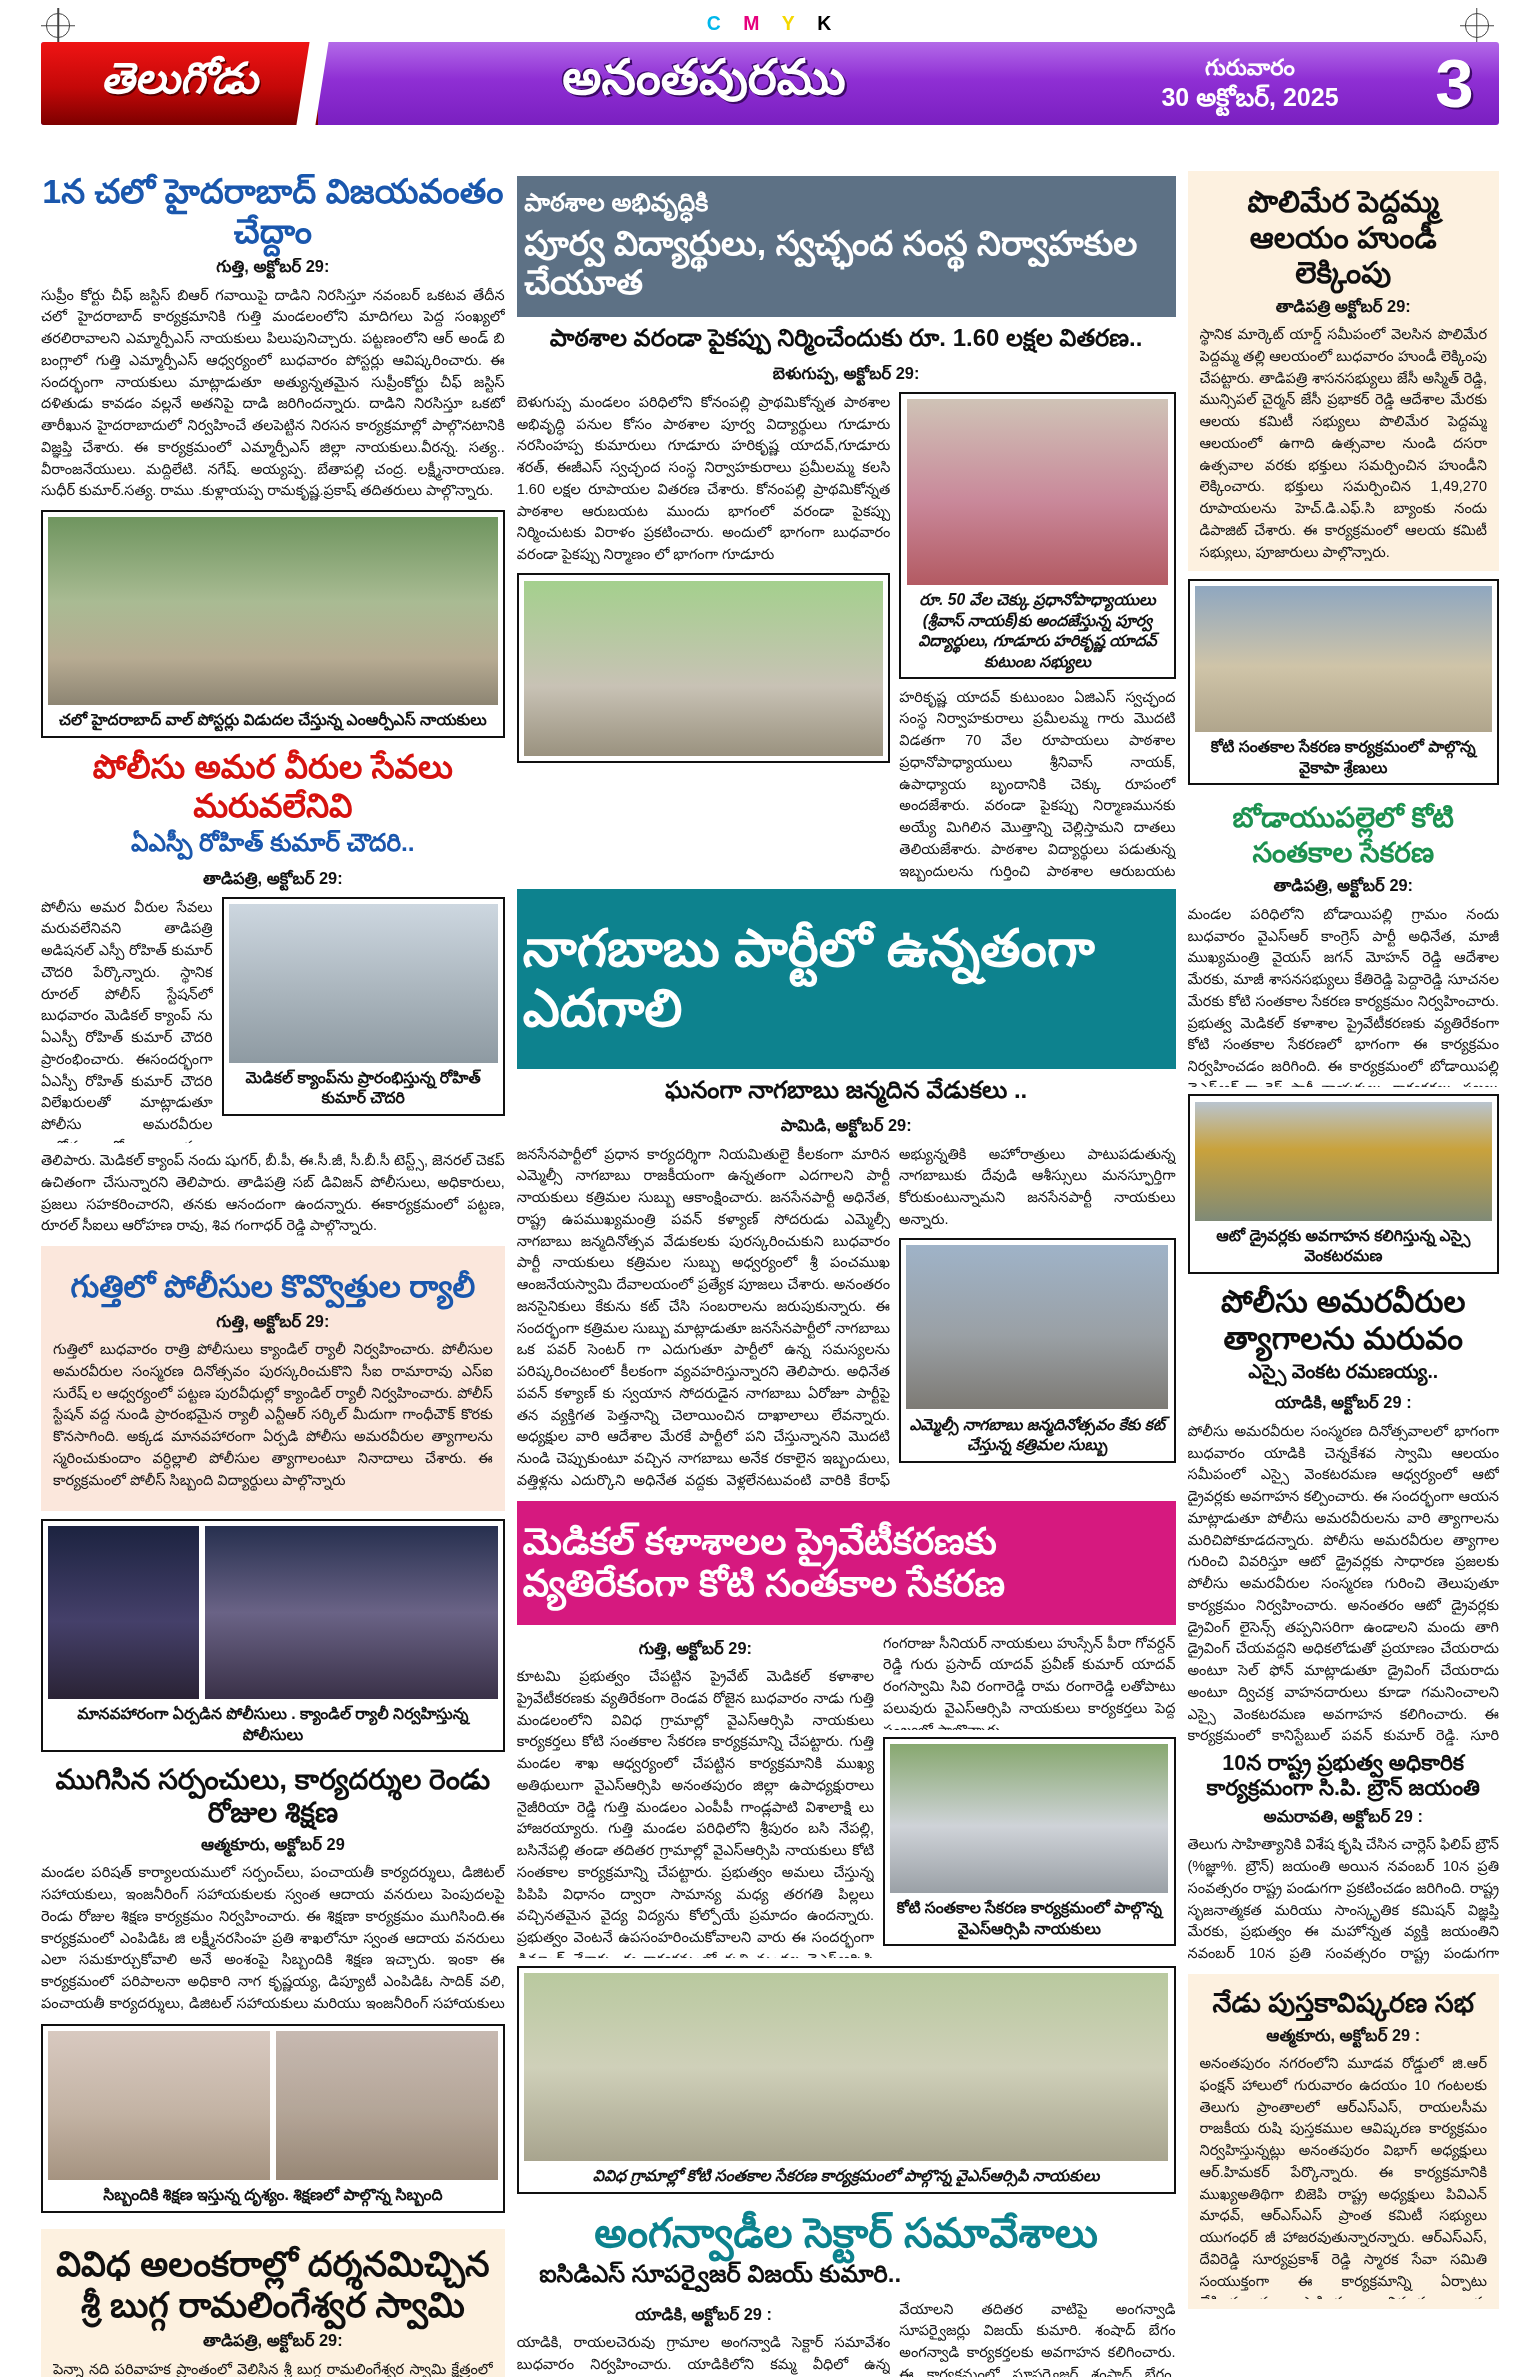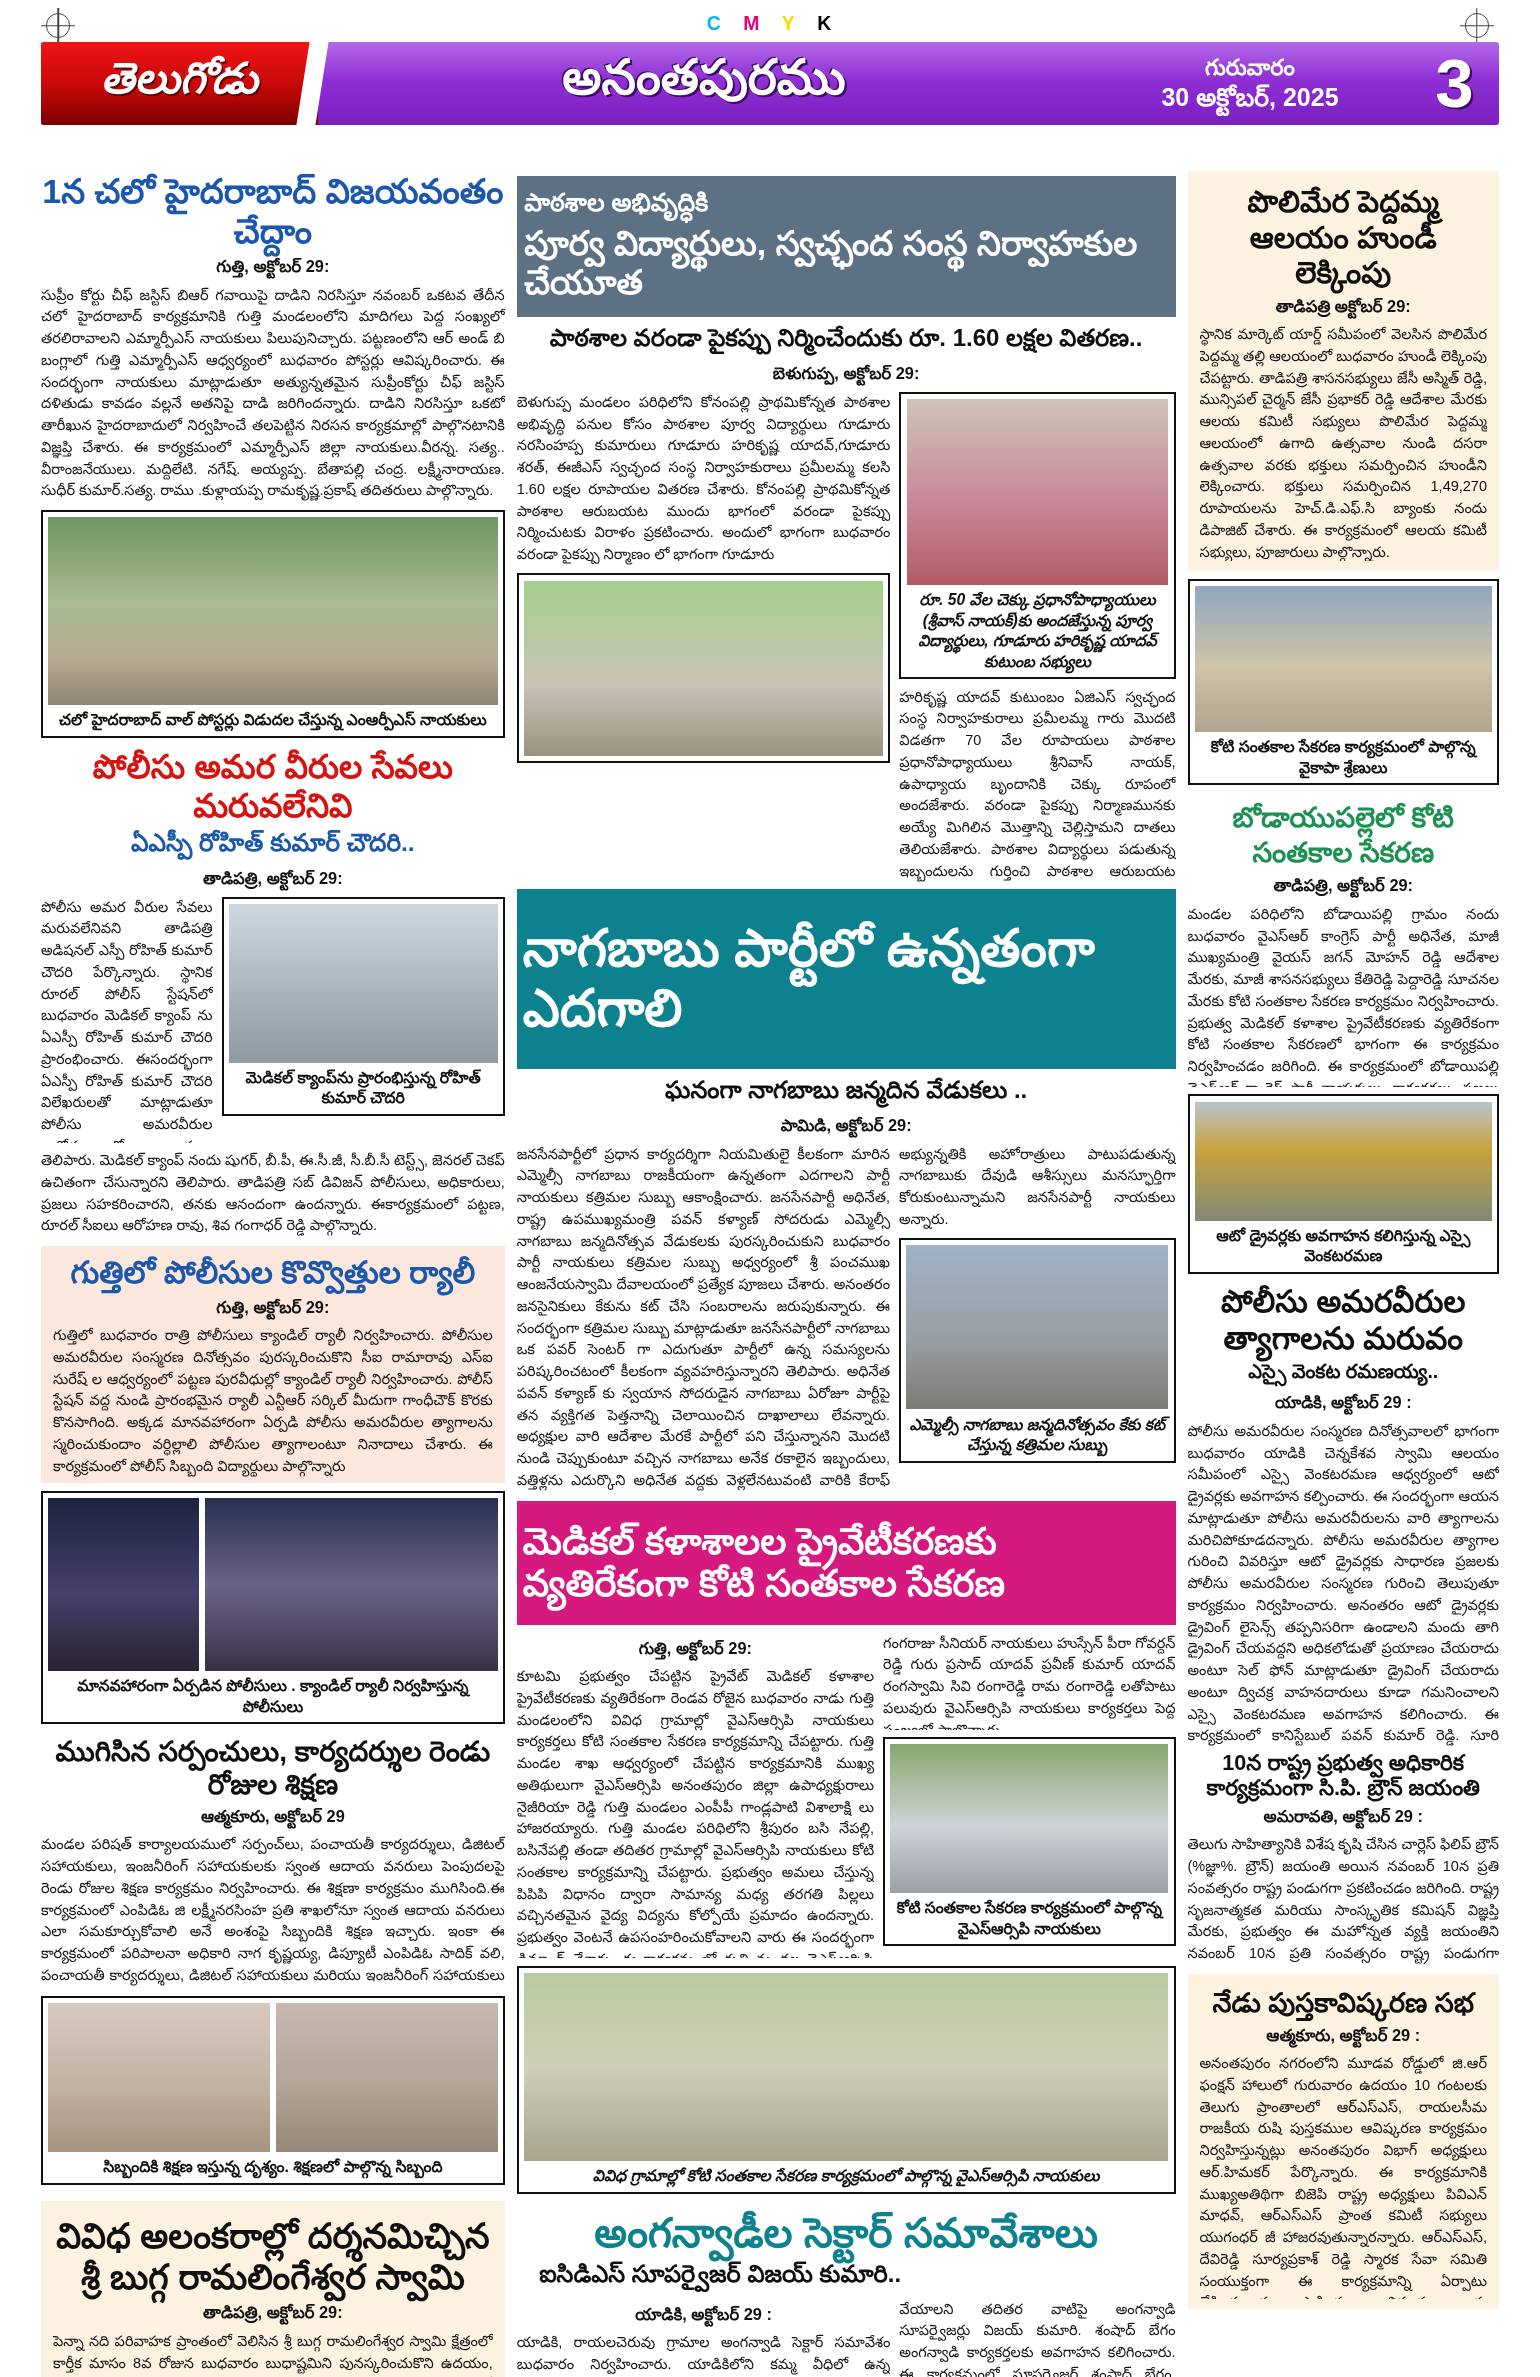--- a/index.html
+++ b/index.html
@@ -44,21 +44,21 @@
   .photo{width:100%;display:block;}
   .caption{font-weight:bold;text-align:center;font-size:15.7px;line-height:1.3;padding-top:5.2px;}
   .band{color:#fff;font-weight:bold;text-align:left;line-height:1.15;margin:7.5px 0;}
   .band-slate{background:#5d7185;padding:12px 7.5px 15px 7.5px;}
   .band-slate .kicker{font-size:25px;margin-bottom:7.5px;}
   .band-slate .main{font-size:34px;}
   .band-teal{background:#0d828e;padding:30px 6px;font-size:52px;}
   .band-magenta{background:#d6197f;padding:19.4px 6px;font-size:37px;}
   .teal-hl{color:#0d828e;font-size:41px;font-weight:bold;text-align:center;margin:9px 0 3px 0;line-height:1.15;}
   .green-hl{color:#1d9150;font-size:28px;font-weight:bold;text-align:center;line-height:1.25;margin:7.5px 0 1.5px 0;}
-  .box-pink{background:#fbe7dc;padding:6px 12px;margin-top:9px;}
+  .box-pink{background:#fbe7dc;padding:20px 12px;margin-top:9px;}
   .box-cream{background:#fdf1e0;padding:10.4px 12px;margin-top:9px;}
   .row{display:flex;gap:9px;align-items:flex-start;}
   .split{display:flex;gap:6px;}
   .mt6{margin-top:4.5px;} .mt10{margin-top:7.5px;}
   
   .ph-group{background:linear-gradient(180deg,#6f955f 0%,#a9bb93 45%,#b7ab92 75%,#8d8573 100%);}
   .ph-police{background:linear-gradient(180deg,#cdd7e0 0%,#aab5bd 55%,#8e9aa2 100%);}
   .ph-night1{background:linear-gradient(180deg,#1c2340 0%,#45406a 55%,#2a2335 100%);}
   .ph-night2{background:linear-gradient(180deg,#27304f 0%,#6a6386 50%,#3a3148 100%);}
   .ph-hall{background:linear-gradient(180deg,#d8c9c0 0%,#c3b3a4 55%,#a59380 100%);}

